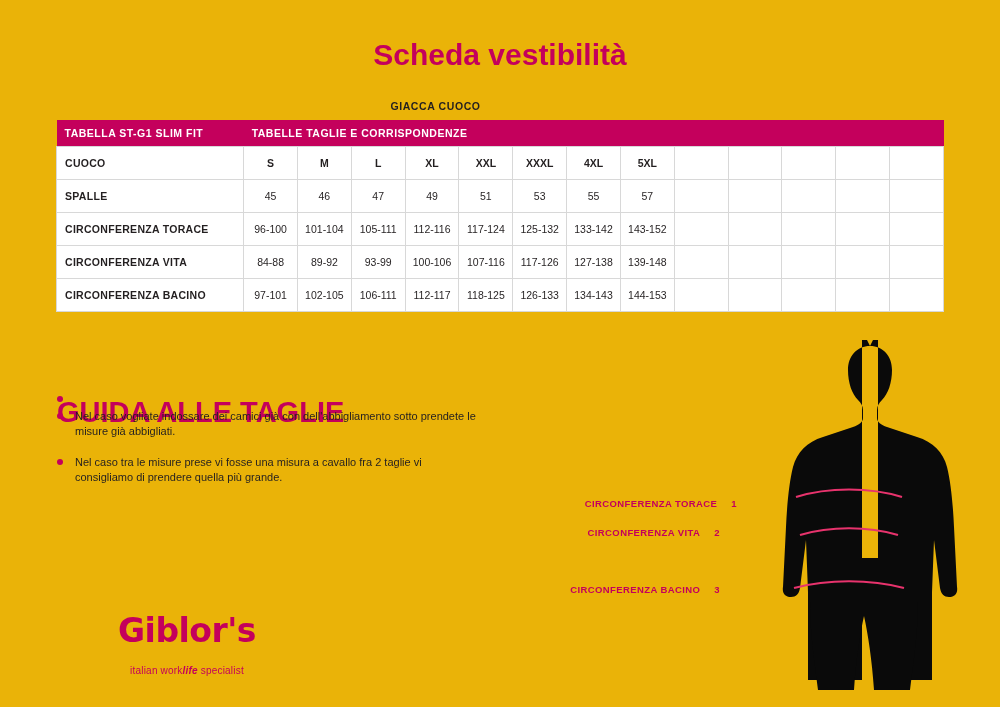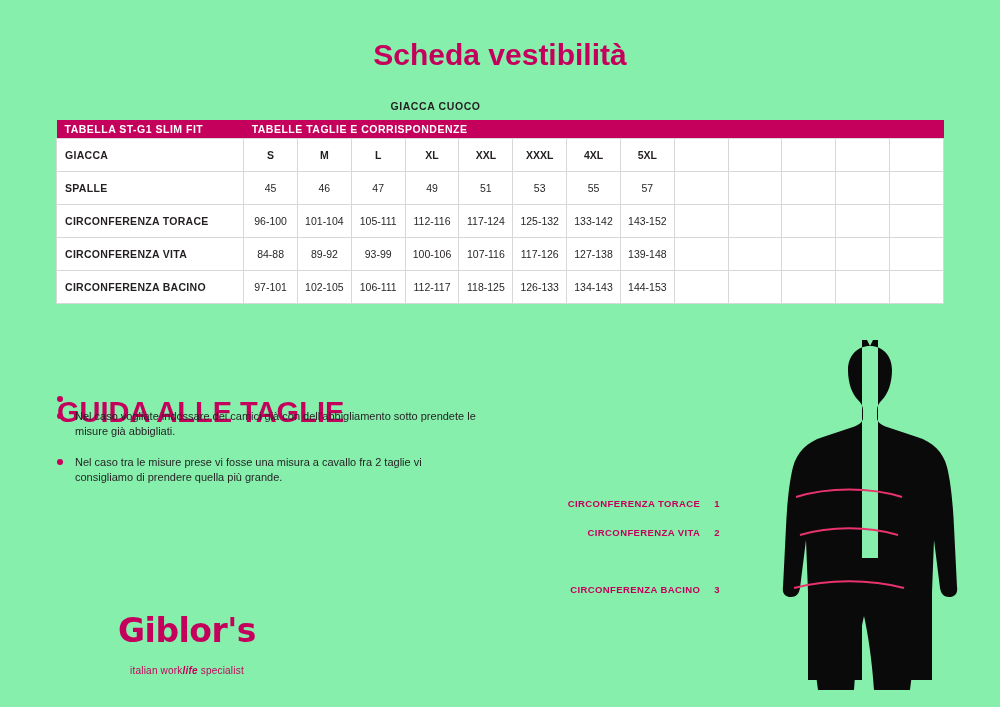--- a/index.html
+++ b/index.html
@@ -8,21 +8,21 @@
     width: 1000px; height: 707px;
     background: #ffffff;
     font-family: "Liberation Sans", sans-serif;
     color: #231f20;
     overflow: hidden;
   }
   .page {
     position: relative;
     width: 1000px;
     height: 707px;
-    background: #86efac;
+    background: #eab308;
   }
 
   
   .main-title {
     position: absolute;
     left: 0; top: 38px;
     width: 1000px;
     text-align: center;
     font-size: 30px;
     font-weight: bold;
@@ -52,21 +52,21 @@
     width: 888px;
     table-layout: fixed;
   }
   table.sizes thead th {
     background: #c4005c;
     color: #ffffff;
     font-size: 10.5px;
     font-weight: bold;
     letter-spacing: 0.5px;
     text-align: left;
-    height: 18px;
+    height: 26px;
     padding: 0 8px;
     border: none;
   }
   table.sizes td {
     border: 1px solid #d8d8d8;
     height: 33px;
     font-size: 10.5px;
     color: #231f20;
     text-align: center;
     padding: 0 2px;
@@ -124,21 +124,21 @@
     letter-spacing: 0.4px;
     color: #c4005c;
     text-align: right;
     white-space: nowrap;
   }
   .meas .num {
     display: inline-block;
     margin-left: 14px;
     color: #c4005c;
   }
-  .meas-torace { left: 480px; top: 498px; width: 240px; }
+  .meas-torace { left: 497px; top: 498px; width: 240px; }
   .meas-vita   { left: 480px; top: 527px; width: 240px; }
   .meas-bacino { left: 480px; top: 584px; width: 240px; }
 
   
   .figure {
     position: absolute;
     left: 720px; top: 340px;
     width: 260px; height: 350px;
   }
   .figure svg { display: block; }
@@ -194,21 +194,21 @@
           <col class="c-cell">
       </colgroup>
       <thead>
         <tr>
           <th>TABELLA ST-G1 SLIM FIT</th>
           <th colspan="13">TABELLE TAGLIE E CORRISPONDENZE</th>
         </tr>
       </thead>
       <tbody>
         <tr>
-          <td class="rowhead">GIACCA</td>
+          <td class="rowhead">CUOCO</td>
           <td class="sizecol-head">S</td>
           <td class="sizecol-head">M</td>
           <td class="sizecol-head">L</td>
           <td class="sizecol-head">XL</td>
           <td class="sizecol-head">XXL</td>
           <td class="sizecol-head">XXXL</td>
           <td class="sizecol-head">4XL</td>
           <td class="sizecol-head">5XL</td>
           <td></td>
           <td></td>

